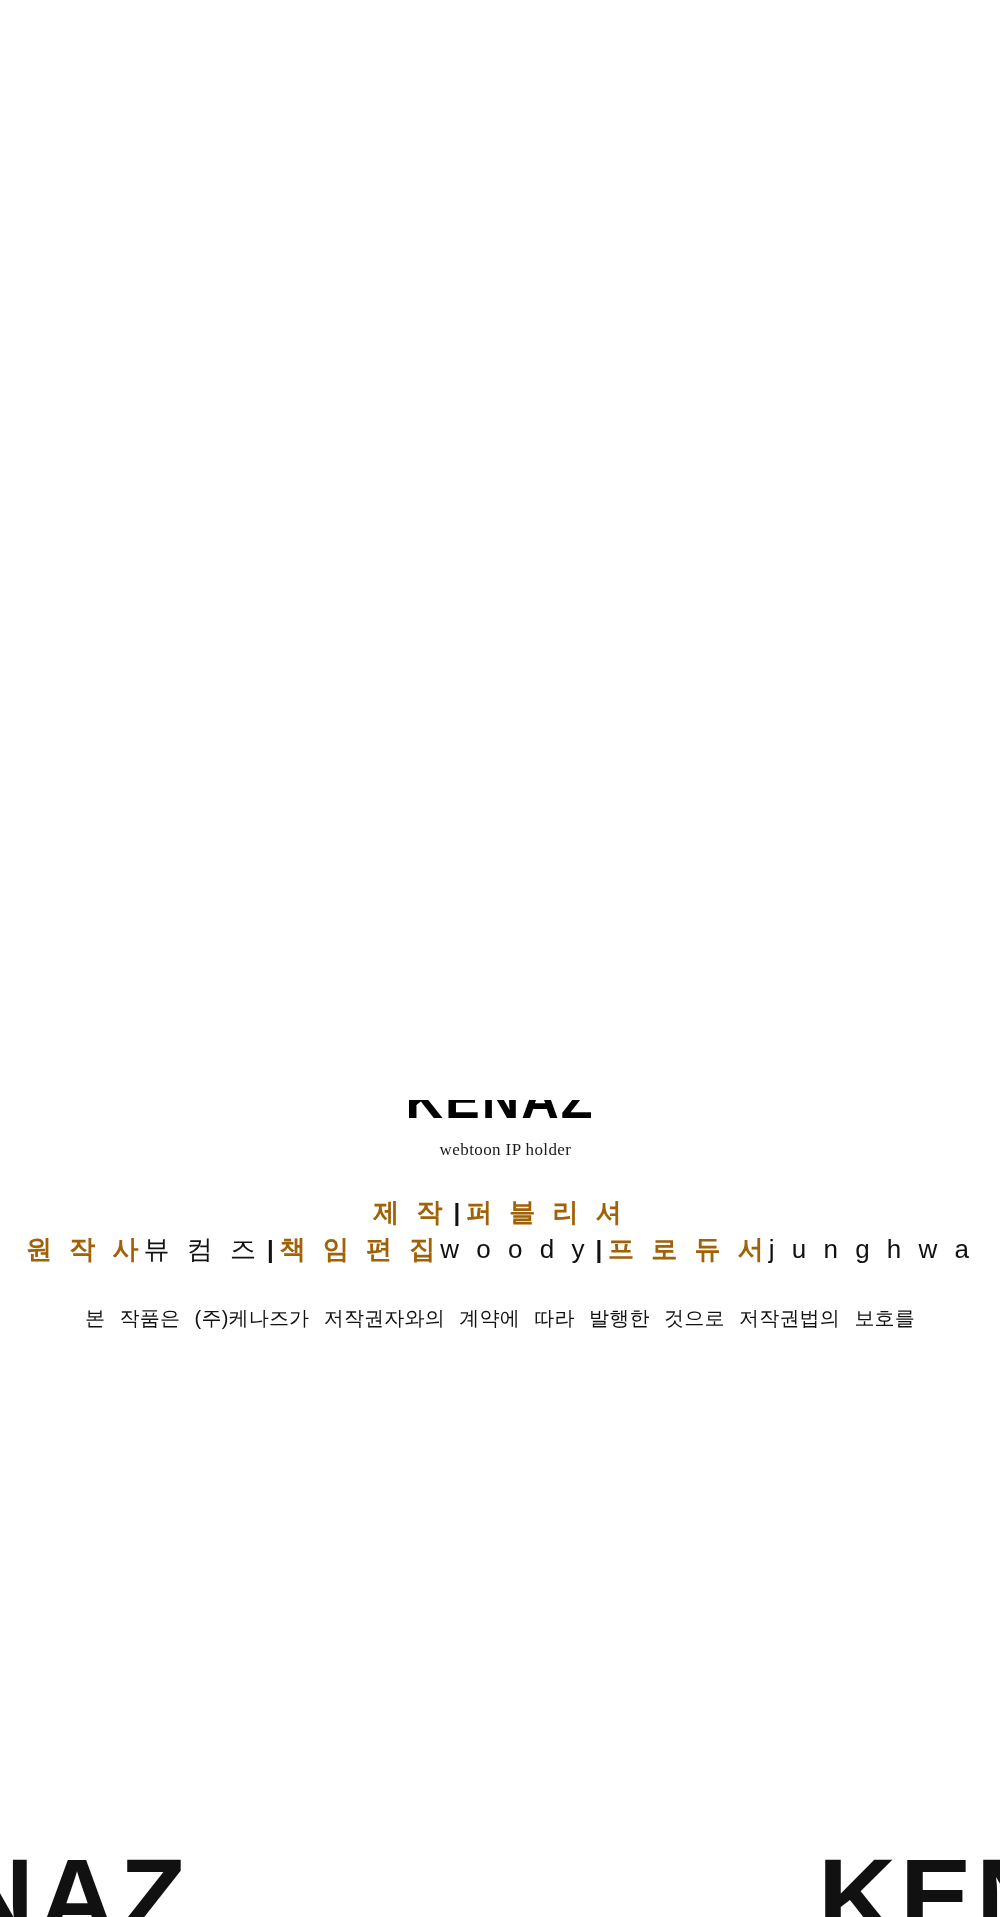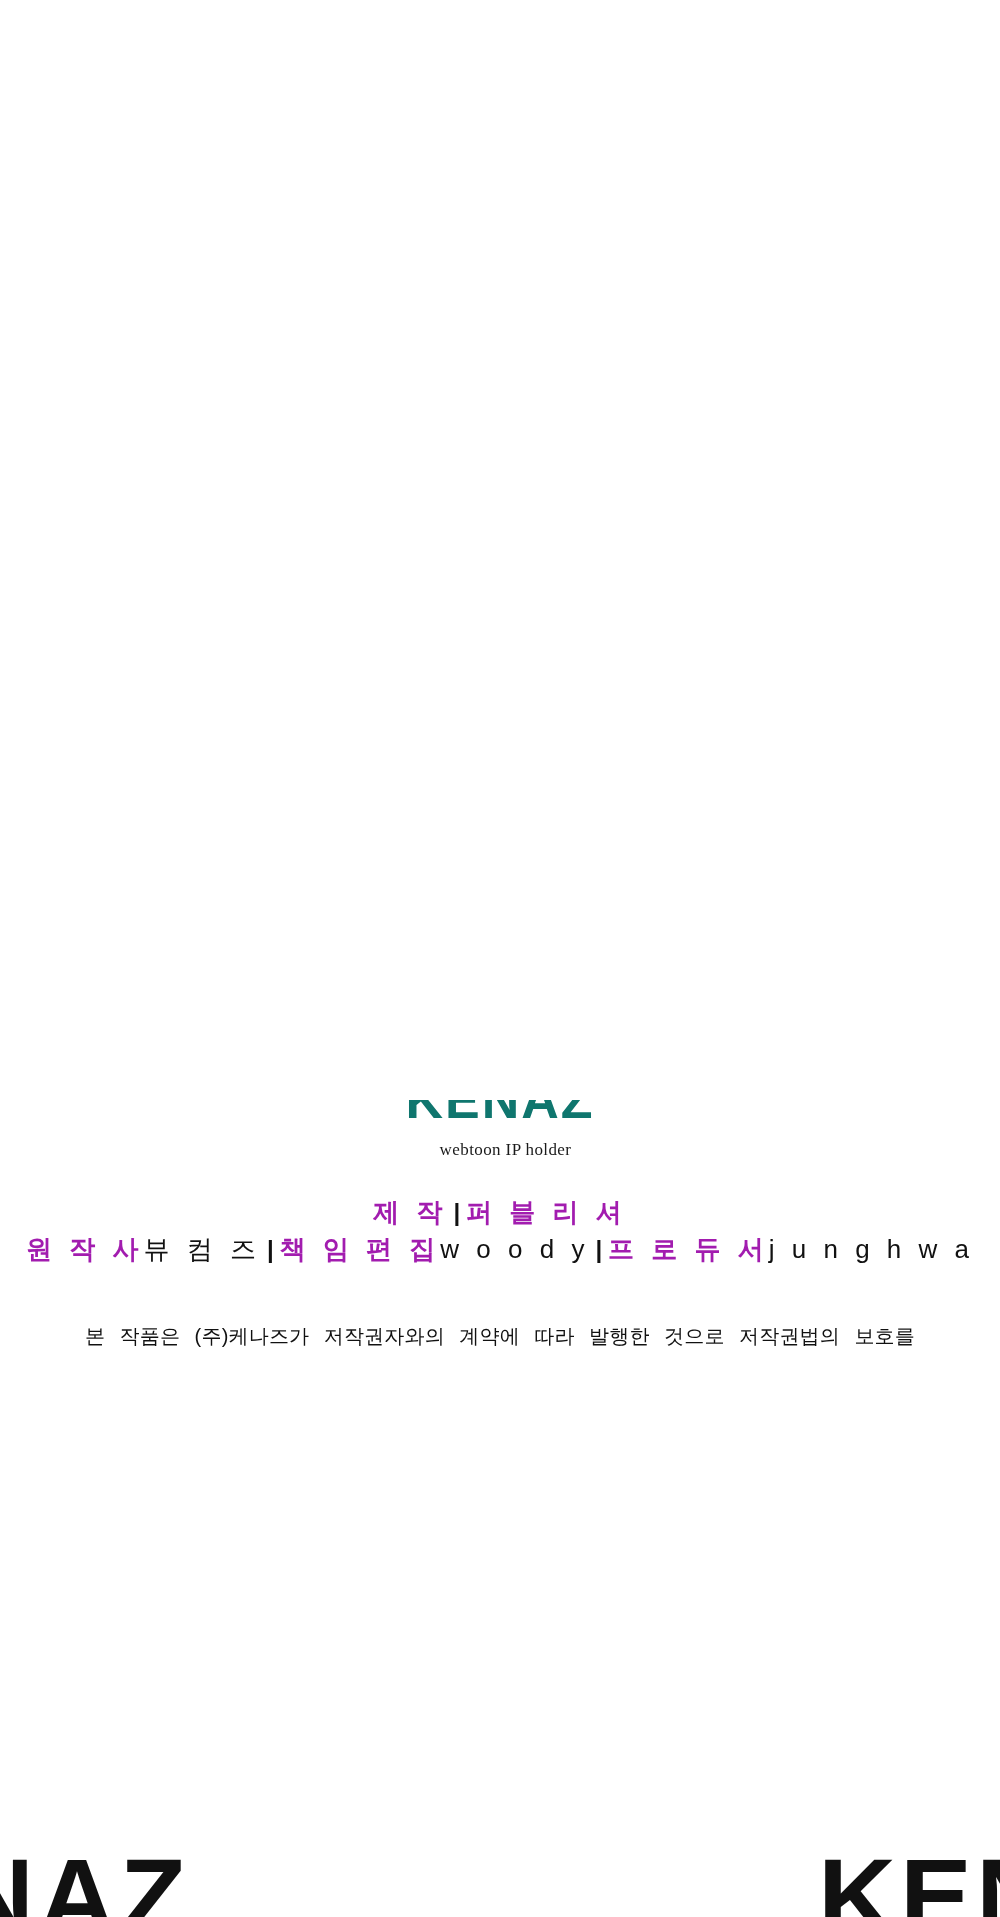--- a/index.html
+++ b/index.html
@@ -39,21 +39,21 @@
     justify-content: flex-end;
   }
   .logo-mark {
     position: absolute;
     top: -26px;
     left: 50%;
     transform: translateX(-50%);
     font-size: 52px;
     font-weight: 700;
     letter-spacing: 2px;
-    color: #0f766e;
+    color: #000000;
     line-height: 1;
     white-space: nowrap;
     font-family: "Liberation Sans", sans-serif;
   }
   .logo-sub {
     position: relative;
     font-family: "Liberation Serif", serif;
     font-size: 17px;
     letter-spacing: 0.4px;
     color: #1a1a1a;
@@ -74,39 +74,39 @@
     align-items: baseline;
     justify-content: center;
     flex-wrap: nowrap;
     line-height: 1.42;
     white-space: nowrap;
   }
   .credit-role {
     font-size: 26px;
     font-weight: 700;
     letter-spacing: 5px;
-    color: #a21caf;
+    color: #a16207;
   }
   .credit-value {
     font-size: 26px;
     font-weight: 400;
     letter-spacing: 5px;
     color: #111111;
   }
   .credit-sep {
     font-size: 24px;
     font-weight: 700;
     color: #111111;
     padding: 0 6px;
     letter-spacing: 0;
   }
 
   
   .copyright {
-    margin-top: 52px;
+    margin-top: 34px;
     width: 830px;
     text-align: justify;
     text-align-last: justify;
     font-size: 20px;
     line-height: 1.62;
     letter-spacing: 0.2px;
     color: #111111;
     word-spacing: 2px;
   }
   .copyright span { display: block; }

